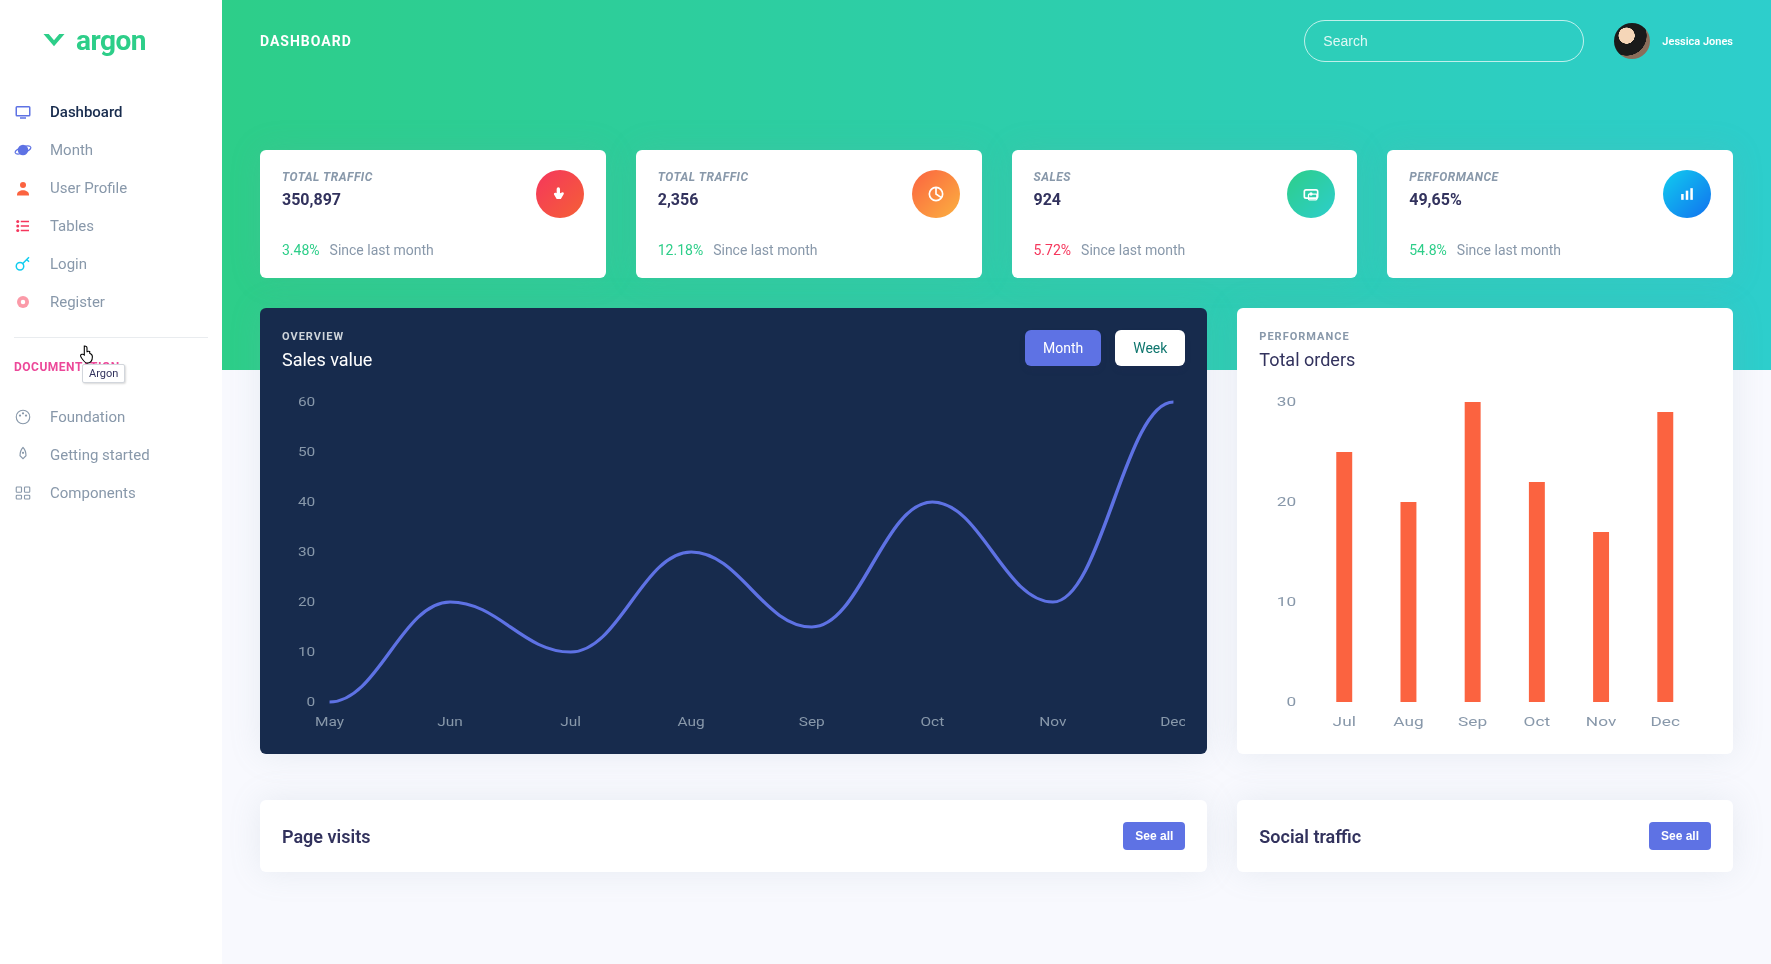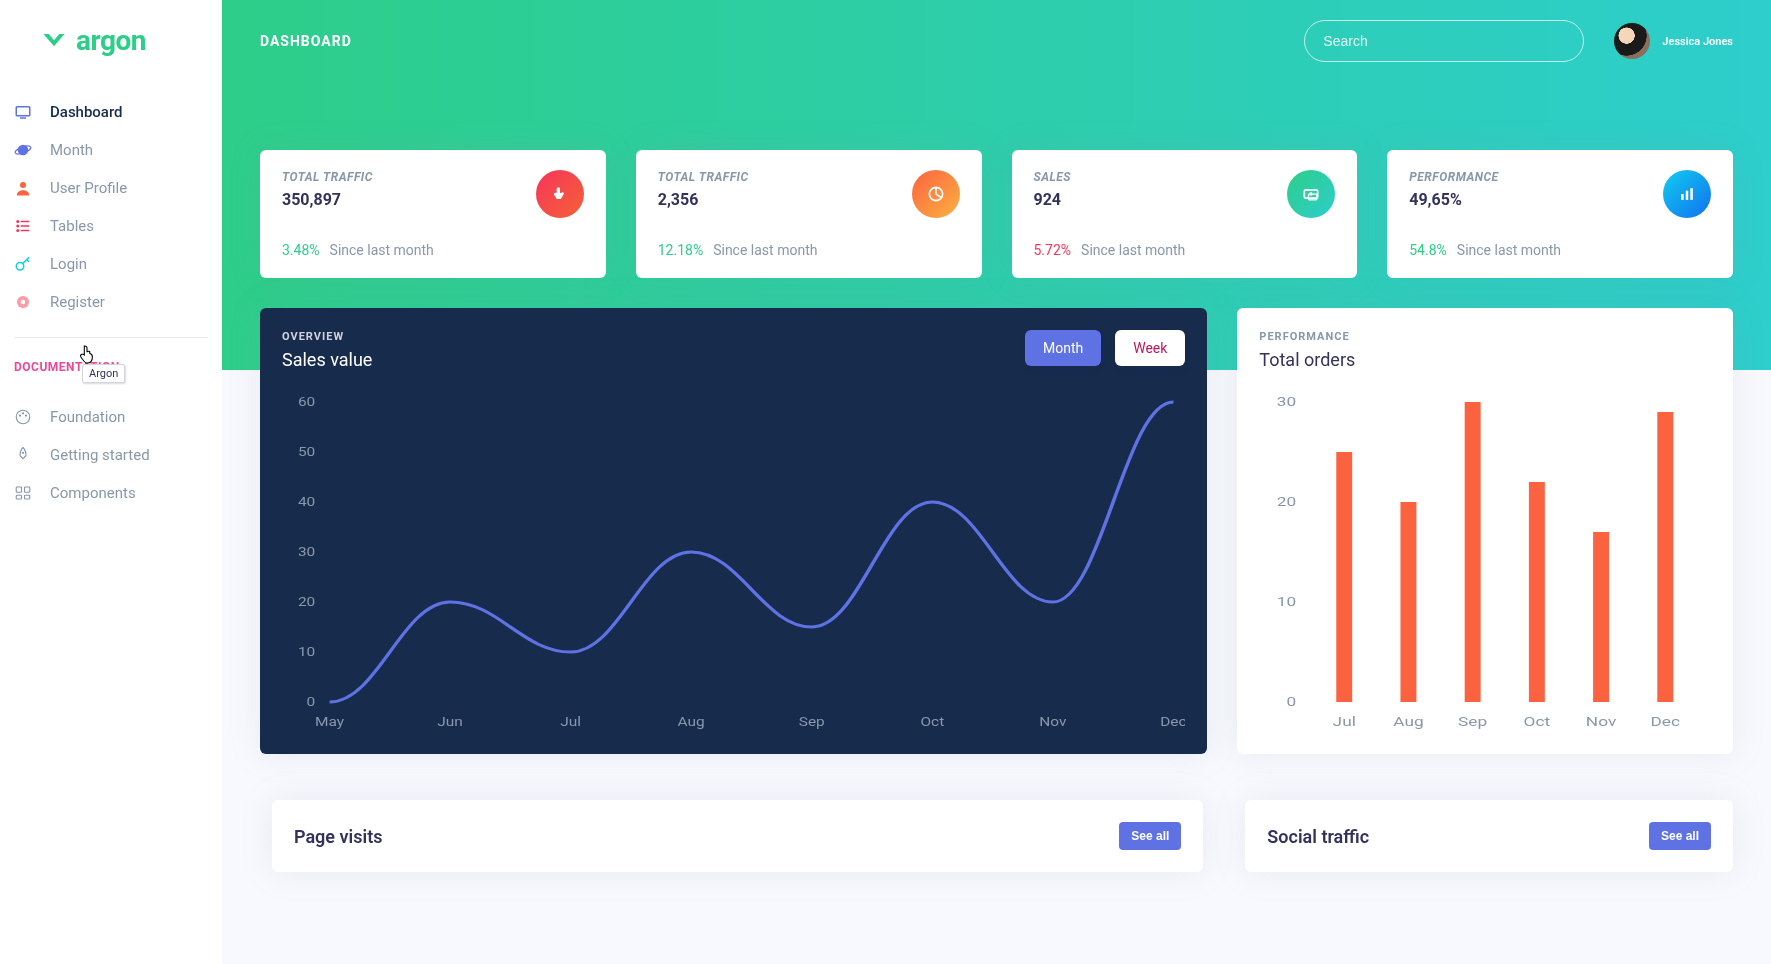--- a/index.html
+++ b/index.html
@@ -51,30 +51,30 @@
 .chart-card.dark { background: #172b4d; flex: 2.6; }
 .chart-card.light { flex: 1.3; }
 .chart-head { display: flex; justify-content: space-between; align-items: flex-start; margin-bottom: 22px; }
 .overline { font-size: 11px; font-weight: 700; letter-spacing: 1px; color: #8898aa; }
 .chart-card.dark .overline { color: #ced4da; }
 .chart-title { font-size: 18px; font-weight: 400; color: #32325d; margin-top: 6px; }
 .chart-card.dark .chart-title { color: #fff; }
 .pill-group { display: flex; gap: 14px; }
 .pill { padding: 10px 18px; border-radius: 6px; font-size: 14px; font-weight: 400; cursor: pointer; box-shadow: 0 4px 6px rgba(50,50,93,.11); }
 .pill.primary { background: #5e72e4; color: #fff; }
-.pill.secondary { background: #fff; color: #be185d; }
+.pill.secondary { background: #fff; color: #0f766e; }
 
 .line-chart-wrap { height: 340px; position: relative; }
 .bar-chart-wrap { height: 340px; position: relative; }
 .axis-label-dark { fill: #8898aa; font-size: 13px; }
 .axis-label-light { fill: #8898aa; font-size: 13px; }
 
 
 .tables-row { display: flex; gap: 30px; padding: 16px 38px 30px 38px; }
-.table-card { background: #fff; border-radius: 6px; box-shadow: 0 0 2rem 0 rgba(136,152,170,.15); padding: 22px; margin-left: 12px; }
+.table-card { background: #fff; border-radius: 6px; box-shadow: 0 0 2rem 0 rgba(136,152,170,.15); padding: 22px; }
 .table-card.wide { flex: 2.6; }
 .table-card.narrow { flex: 1.3; }
 .table-head { display: flex; justify-content: space-between; align-items: center; }
 .table-title { font-size: 18px; font-weight: 600; color: #32325d; }
 .btn-primary-sm { background: #5e72e4; color: #fff; font-size: 12px; font-weight: 700; padding: 7px 12px; border-radius: 4px; border: none; cursor: pointer; }
 
 
 .cursor { position: absolute; left: 78px; top: 344px; width: 18px; height: 22px; z-index: 10; pointer-events: none; }
 </style>
 </head>

